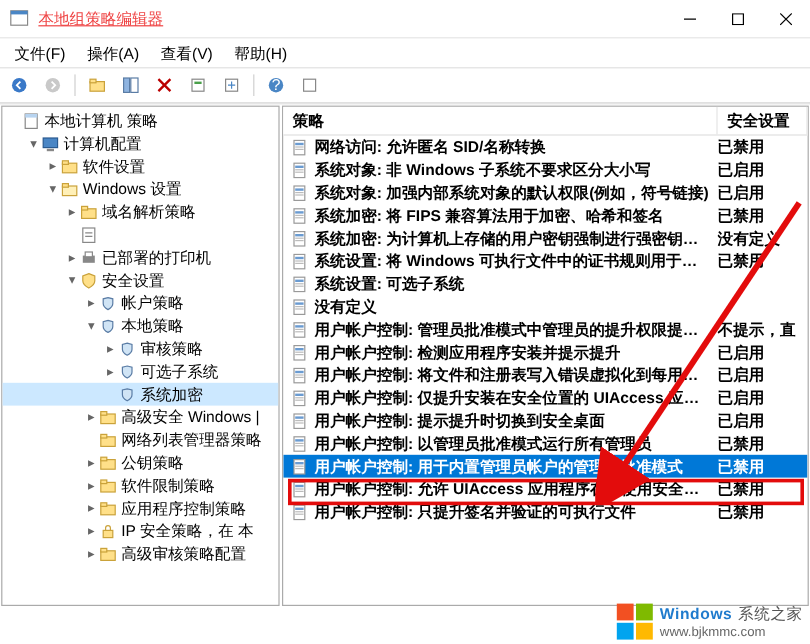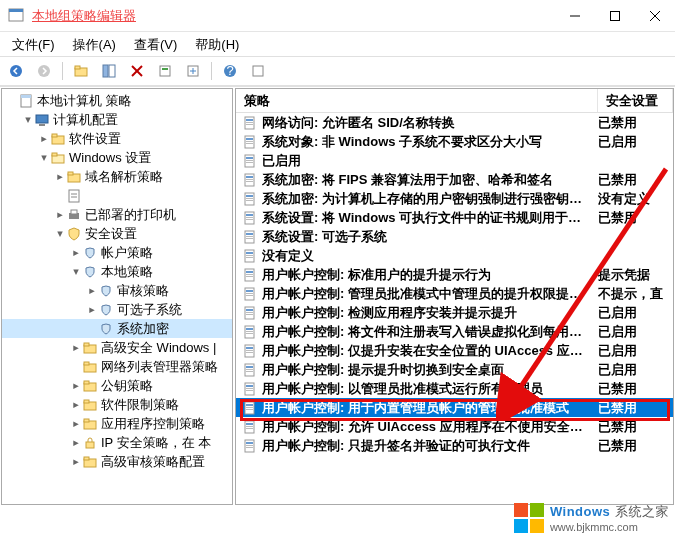--- a/index.html
+++ b/index.html
@@ -459,20 +459,21 @@
         </div>
         <div class="list-row">
           <span class="ricon">
             <svg width="14" height="14">
               <rect x="2" y="1" width="9" height="12" fill="#fff" stroke="#999"></rect>
               <rect x="3" y="3" width="7" height="2" fill="#6a9bd1"></rect>
               <rect x="3" y="6" width="7" height="1" fill="#bbb"></rect>
               <rect x="3" y="8" width="7" height="1" fill="#bbb"></rect>
             </svg>
           </span>
+          <span class="rname">系统对象: 加强内部系统对象的默认权限(例如，符号链接)</span>
           <span class="rset">已启用</span>
         </div>
         <div class="list-row">
           <span class="ricon">
             <svg width="14" height="14">
               <rect x="2" y="1" width="9" height="12" fill="#fff" stroke="#999"></rect>
               <rect x="3" y="3" width="7" height="2" fill="#6a9bd1"></rect>
               <rect x="3" y="6" width="7" height="1" fill="#bbb"></rect>
               <rect x="3" y="8" width="7" height="1" fill="#bbb"></rect>
             </svg>
@@ -519,32 +520,20 @@
         <div class="list-row">
           <span class="ricon">
             <svg width="14" height="14">
               <rect x="2" y="1" width="9" height="12" fill="#fff" stroke="#999"></rect>
               <rect x="3" y="3" width="7" height="2" fill="#6a9bd1"></rect>
               <rect x="3" y="6" width="7" height="1" fill="#bbb"></rect>
               <rect x="3" y="8" width="7" height="1" fill="#bbb"></rect>
             </svg>
           </span>
           <span class="rset">没有定义</span>
-        </div>
-        <div class="list-row">
-          <span class="ricon">
-            <svg width="14" height="14">
-              <rect x="2" y="1" width="9" height="12" fill="#fff" stroke="#999"></rect>
-              <rect x="3" y="3" width="7" height="2" fill="#6a9bd1"></rect>
-              <rect x="3" y="6" width="7" height="1" fill="#bbb"></rect>
-              <rect x="3" y="8" width="7" height="1" fill="#bbb"></rect>
-            </svg>
-          </span>
-          <span class="rname">用户帐户控制: 标准用户的提升提示行为</span>
-          <span class="rset">提示凭据</span>
         </div>
         <div class="list-row">
           <span class="ricon">
             <svg width="14" height="14">
               <rect x="2" y="1" width="9" height="12" fill="#fff" stroke="#999"></rect>
               <rect x="3" y="3" width="7" height="2" fill="#6a9bd1"></rect>
               <rect x="3" y="6" width="7" height="1" fill="#bbb"></rect>
               <rect x="3" y="8" width="7" height="1" fill="#bbb"></rect>
             </svg>
           </span>

